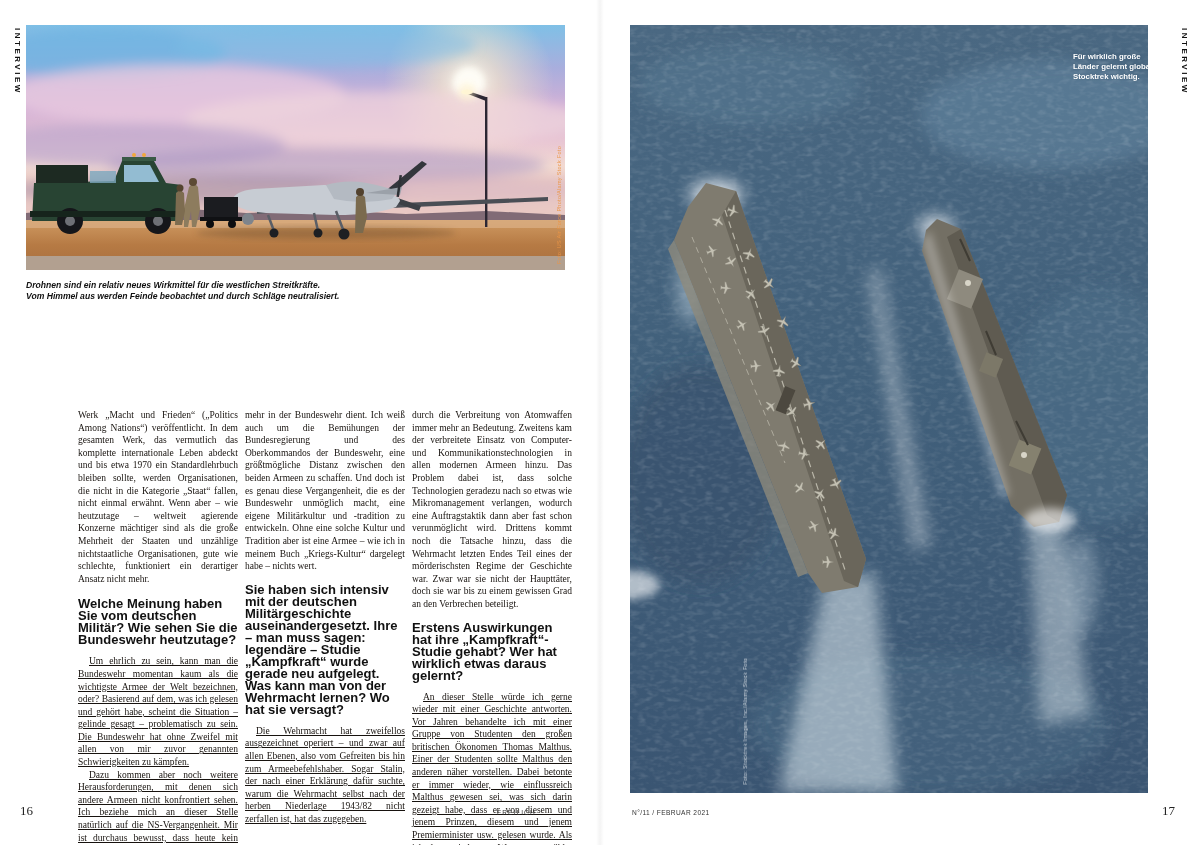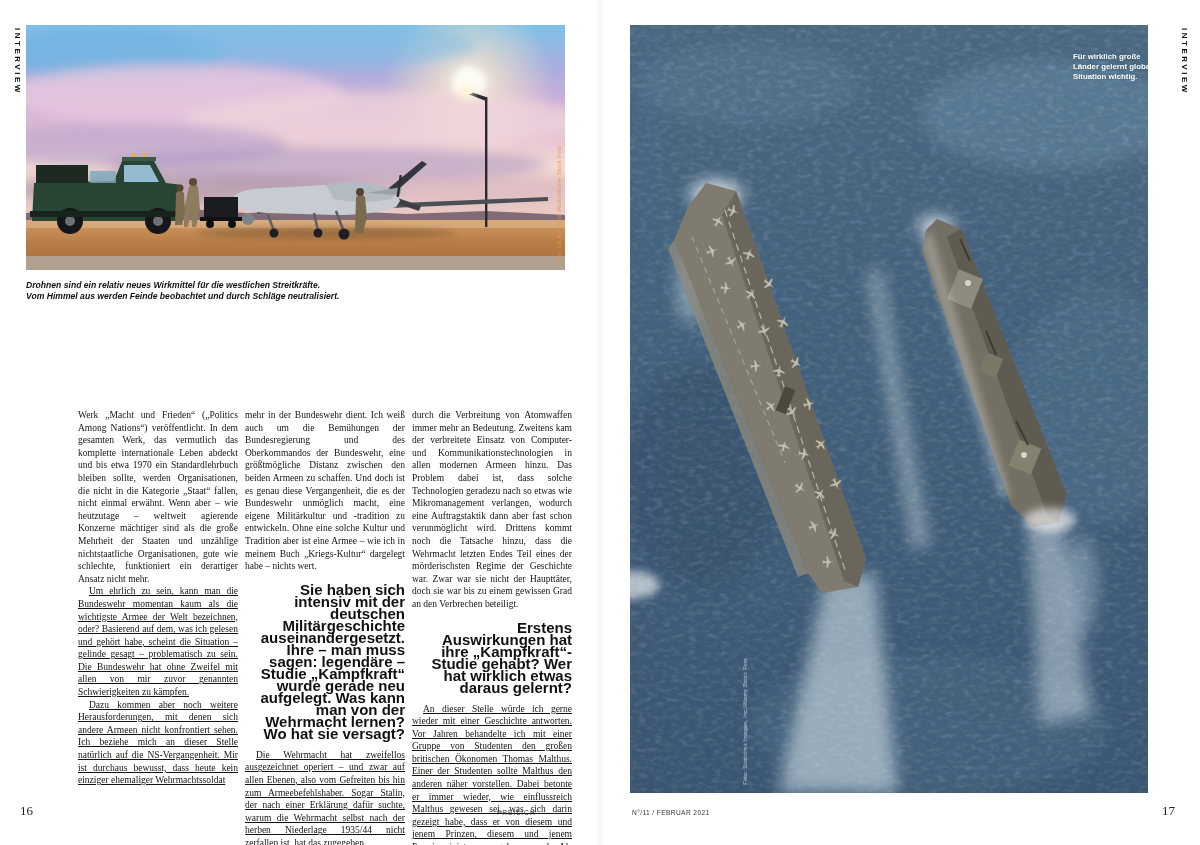--- a/index.html
+++ b/index.html
@@ -22,22 +22,22 @@
   .credit-right{left:112px;bottom:8px;color:rgba(255,255,255,.72);}
   
   .caption{position:absolute;left:26px;top:280px;font-size:8.6px;font-weight:bold;
            line-height:11px;color:#111;font-style:italic;}
   
   .cols{position:absolute;left:78px;top:376px;width:496px;display:flex;gap:7px;margin-top:33px;}
   .col{width:160px;font-family:"Liberation Serif",serif;font-size:9.5px;line-height:12.6px;
        text-align:justify;color:#17120e;}
   .col p{margin:0;}
   .col p.ind{text-indent:11px;text-decoration:underline;}
-  .col p.q{font-family:"Liberation Sans",sans-serif;font-weight:bold;font-size:15px;
-           line-height:12px;text-align:right;color:#111;margin:11px 0 9px 0;}
+  .col p.q{font-family:"Liberation Sans",sans-serif;font-weight:bold;font-size:13px;
+           line-height:12px;text-align:left;color:#111;margin:11px 0 9px 0;}
   .col p.q.first{margin-top:13px;}
   
   .sea-photo{position:absolute;left:630px;top:25px;width:518px;height:768px;margin:0;overflow:hidden;}
   .sea-caption{position:absolute;left:443px;top:27px;color:#fff;font-weight:bold;
                font-size:7.8px;line-height:10px;text-shadow:0 0 2px rgba(0,40,70,.35);}
   .sea-caption div{white-space:nowrap;}
   
   .pagenum{position:absolute;font-family:"Liberation Serif",serif;font-size:13px;color:#222;}
   .pagenum.l{left:20px;top:803px;}
   .pagenum.r{left:1162px;top:803px;}
@@ -159,27 +159,28 @@
     </figure>
 
     <div class="caption">
       <div>Drohnen sind ein relativ neues Wirkmittel für die westlichen Streitkräfte.</div>
       <div>Vom Himmel aus werden Feinde beobachtet und durch Schläge neutralisiert.</div>
     </div>
 
     <div class="cols">
       <div class="col">
         <p>Werk „Macht und Frieden“ („Politics Among Nations“) veröffentlicht. In dem gesamten Werk, das vermutlich das komplette internationale Leben abdeckt und bis etwa 1970 ein Standardlehrbuch bleiben sollte, werden Organisationen, die nicht in die Kategorie „Staat“ fallen, nicht einmal erwähnt. Wenn aber – wie heutzutage – weltweit agierende Konzerne mächtiger sind als die große Mehrheit der Staaten und unzählige nichtstaatliche Organisationen, gute wie schlechte, funktioniert ein derartiger Ansatz nicht mehr.</p>
+        <p class="q first">Welche Meinung haben Sie vom deutschen Militär? Wie sehen Sie die Bundeswehr heutzutage?</p>
         <p class="ind">Um ehrlich zu sein, kann man die Bundeswehr momentan kaum als die wichtigste Armee der Welt bezeichnen, oder? Basierend auf dem, was ich gelesen und gehört habe, scheint die Situation – gelinde gesagt – problematisch zu sein. Die Bundeswehr hat ohne Zweifel mit allen von mir zuvor genannten Schwierigkeiten zu kämpfen.</p>
         <p class="ind">Dazu kommen aber noch weitere Herausforderungen, mit denen sich andere Armeen nicht konfrontiert sehen. Ich beziehe mich an dieser Stelle natürlich auf die NS-Vergangenheit. Mir ist durchaus bewusst, dass heute kein einziger ehemaliger Wehrmachtssoldat</p>
       </div>
       <div class="col">
         <p>mehr in der Bundeswehr dient. Ich weiß auch um die Bemühungen der Bundesregierung und des Oberkommandos der Bundeswehr, eine größtmögliche Distanz zwischen den beiden Armeen zu schaffen. Und doch ist es genau diese Vergangenheit, die es der Bundeswehr unmöglich macht, eine eigene Militärkultur und -tradition zu entwickeln. Ohne eine solche Kultur und Tradition aber ist eine Armee – wie ich in meinem Buch „Kriegs-Kultur“ dargelegt habe – nichts wert.</p>
         <p class="q">Sie haben sich intensiv mit der deutschen Militärgeschichte auseinandergesetzt. Ihre – man muss sagen: legendäre – Studie „Kampfkraft“ wurde gerade neu aufgelegt. Was kann man von der Wehrmacht lernen? Wo hat sie versagt?</p>
-        <p class="ind">Die Wehrmacht hat zweifellos ausgezeichnet operiert – und zwar auf allen Ebenen, also vom Gefreiten bis hin zum Armeebefehlshaber. Sogar Stalin, der nach einer Erklärung dafür suchte, warum die Wehrmacht selbst nach der herben Niederlage 1935/44 nicht zerfallen ist, hat das zugegeben.</p>
+        <p class="ind">Die Wehrmacht hat zweifellos ausgezeichnet operiert – und zwar auf allen Ebenen, also vom Gefreiten bis hin zum Armeebefehlshaber. Sogar Stalin, der nach einer Erklärung dafür suchte, warum die Wehrmacht selbst nach der herben Niederlage 1943/82 nicht zerfallen ist, hat das zugegeben.</p>
       </div>
       <div class="col">
         <p>durch die Verbreitung von Atomwaffen immer mehr an Bedeutung. Zweitens kam der verbreitete Einsatz von Computer- und Kommunikationstechnologien in allen modernen Armeen hinzu. Das Problem dabei ist, dass solche Technologien geradezu nach so etwas wie Mikromanagement verlangen, wodurch eine Auftragstaktik dann aber fast schon verunmöglicht wird. Drittens kommt noch die Tatsache hinzu, dass die Wehrmacht letzten Endes Teil eines der mörderischsten Regime der Geschichte war. Zwar war sie nicht der Haupttäter, doch sie war bis zu einem gewissen Grad an den Verbrechen beteiligt.</p>
         <p class="q">Erstens Auswirkungen hat ihre „Kampfkraft“-Studie gehabt? Wer hat wirklich etwas daraus gelernt?</p>
         <p class="ind">An dieser Stelle würde ich gerne wieder mit einer Geschichte antworten. Vor Jahren behandelte ich mit einer Gruppe von Studenten den großen britischen Ökonomen Thomas Malthus. Einer der Studenten sollte Malthus den anderen näher vorstellen. Dabei betonte er immer wieder, wie einflussreich Malthus gewesen sei, was sich darin gezeigt habe, dass er von diesem und jenem Prinzen, diesem und jenem Premierminister usw. gelesen wurde. Als ich dann wieder am Wort war, erzählte ich den</p>
       </div>
     </div>
   </div>
 
   <div>
@@ -272,21 +273,21 @@
         </g>
         <g filter="url(#blur4)">
           <path d="M300,205 L380,470 L370,474 L292,216 Z" fill="#ffffff" opacity=".3"></path>
           <ellipse cx="420" cy="495" rx="26" ry="12" fill="#ffffff" opacity=".6"></ellipse>
           <ellipse cx="214,560" cy="560" rx="30" ry="14" fill="#ffffff" opacity=".6"></ellipse>
         </g>
       </svg>
       <div class="sea-caption">
         <div>Für wirklich große</div>
         <div>Länder gelernt globale</div>
-        <div>Situation wichtig.</div>
+        <div>Stocktrek wichtig.</div>
       </div>
       <div class="credit-v credit-right">Foto: Stocktrek Images, Inc./Alamy Stock Foto</div>
     </figure>
     <div class="vlabel right">INTERVIEW</div>
   </div>
 
   <div class="gutter"></div>
 
   <div class="pagenum l">16</div>
   <div class="foot-small foot-brand">FREILICH</div>

